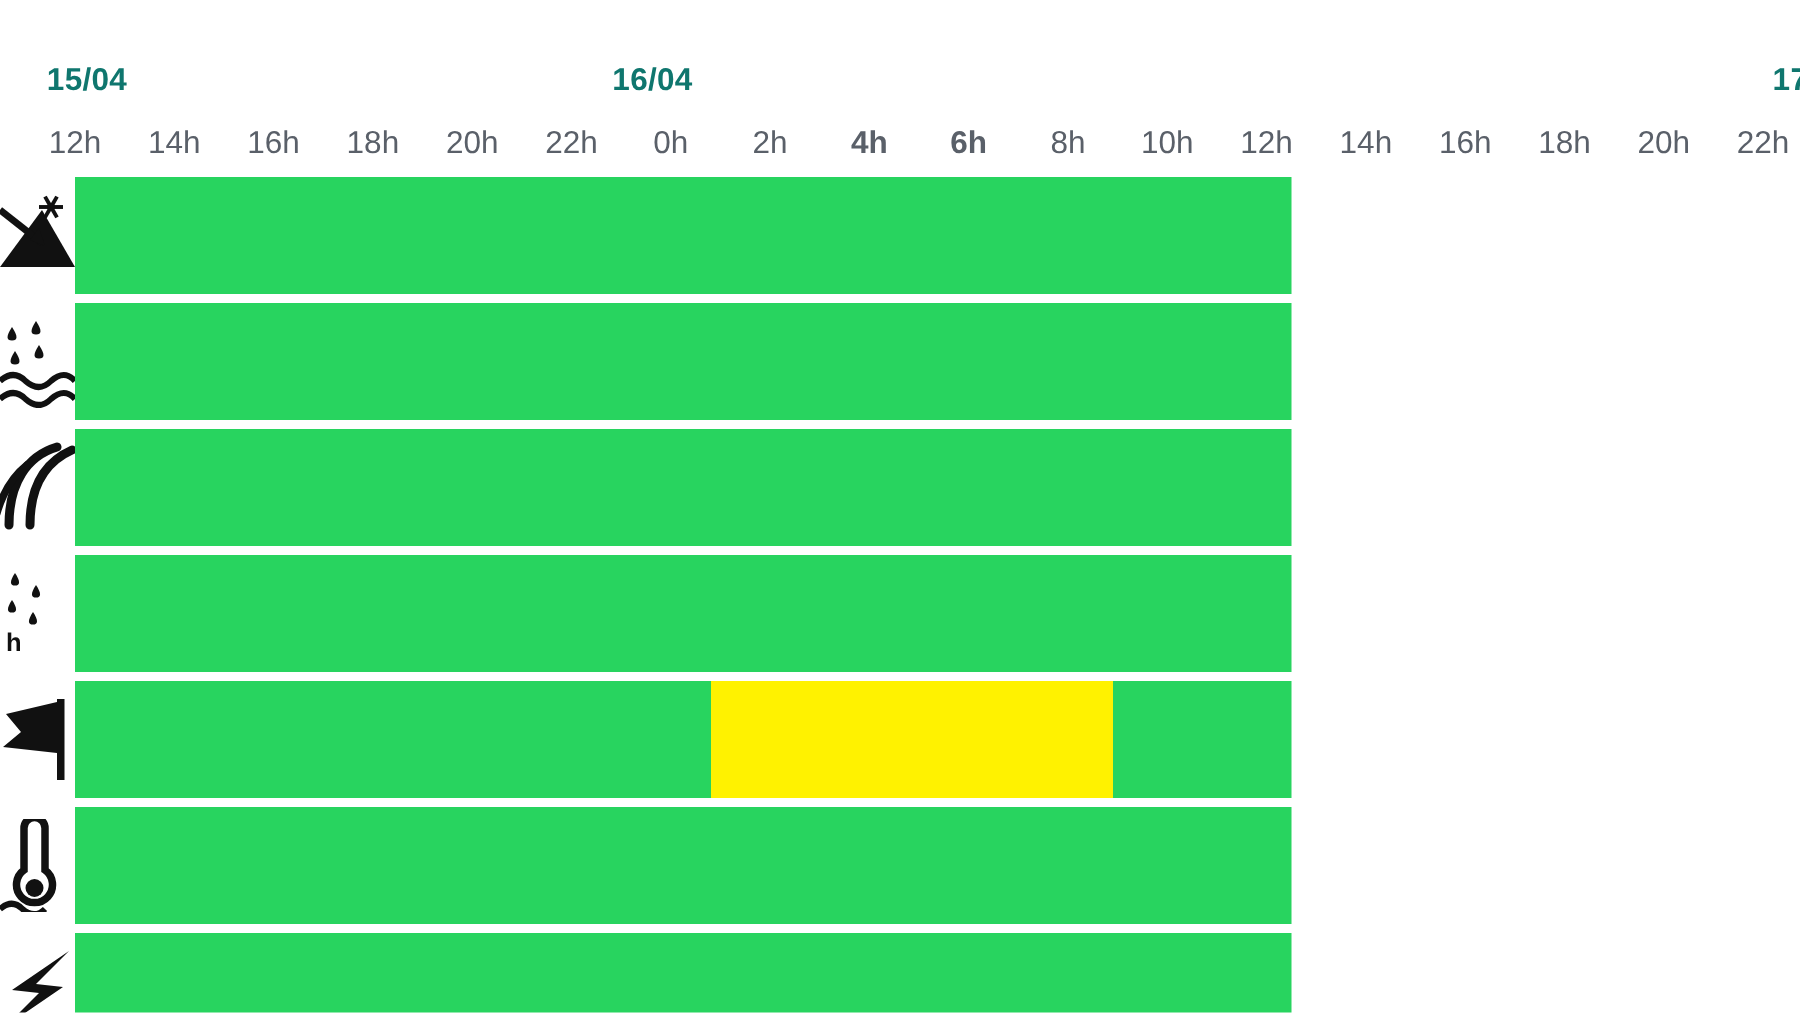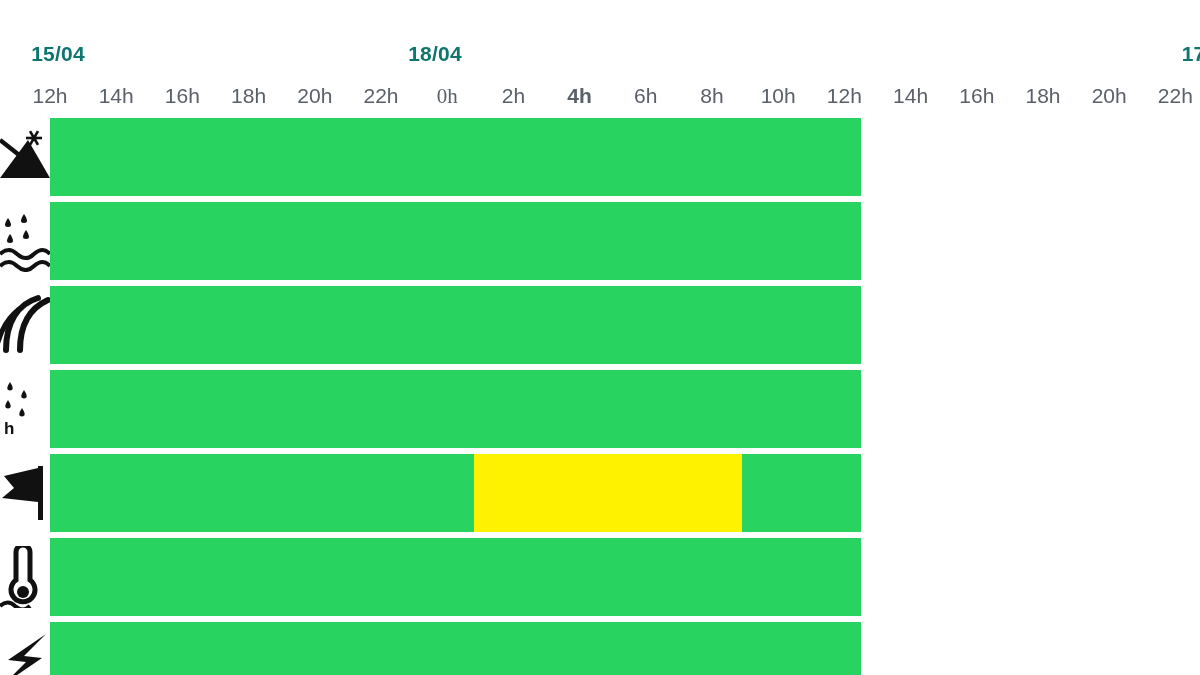--- a/index.html
+++ b/index.html
@@ -97,35 +97,35 @@
     height: 100%;
   }
 </style>
 </head>
 <body>
 
 <div id="chart-root">
 
   <div class="day-axis">
       <div class="day-label" style="left: 58px;">15/04</div>
-      <div class="day-label" style="left: 435px;">18/04</div>
+      <div class="day-label" style="left: 435px;">16/04</div>
       <div class="day-label" style="left: 1196px; transform: translateX(-60%);">17</div>
     </div>
 
   <div class="hour-axis">
       <div class="hour-label" style="left: 50px;">12h</div>
       <div class="hour-label" style="left: 116.2px;">14h</div>
       <div class="hour-label" style="left: 182.4px;">16h</div>
       <div class="hour-label" style="left: 248.6px;">18h</div>
       <div class="hour-label" style="left: 314.8px;">20h</div>
       <div class="hour-label" style="left: 381px;">22h</div>
-      <div class="hour-label" style="left: 447.2px; font-family: Liberation Serif, serif;">0h</div>
+      <div class="hour-label" style="left: 447.2px;">0h</div>
       <div class="hour-label" style="left: 513.4px; text-align: right;">2h</div>
       <div class="hour-label" style="left: 579.6px; font-weight: bold;">4h</div>
-      <div class="hour-label" style="left: 645.8px;">6h</div>
+      <div class="hour-label" style="left: 645.8px; font-weight: bold;">6h</div>
       <div class="hour-label" style="left: 712px; text-align: right;">8h</div>
       <div class="hour-label" style="left: 778.2px;">10h</div>
       <div class="hour-label" style="left: 844.4px;">12h</div>
       <div class="hour-label" style="left: 910.6px;">14h</div>
       <div class="hour-label" style="left: 976.8px;">16h</div>
       <div class="hour-label" style="left: 1043px;">18h</div>
       <div class="hour-label" style="left: 1109.2px;">20h</div>
       <div class="hour-label" style="left: 1175.4px;">22h</div>
     </div>
 

